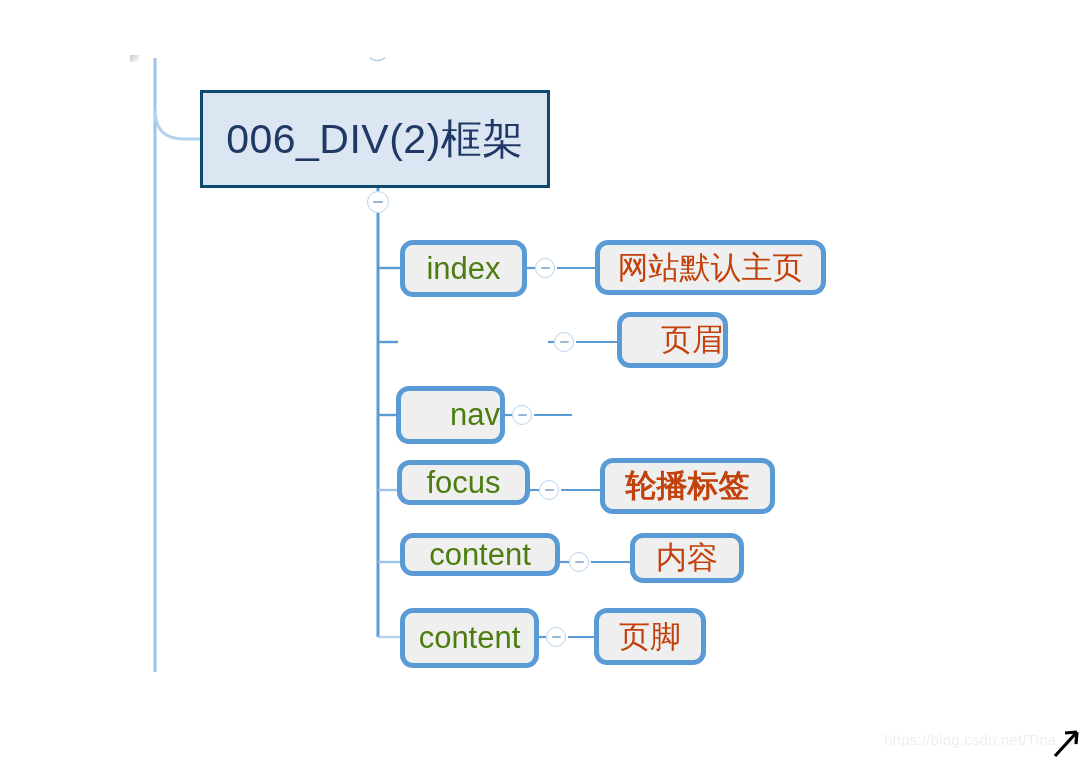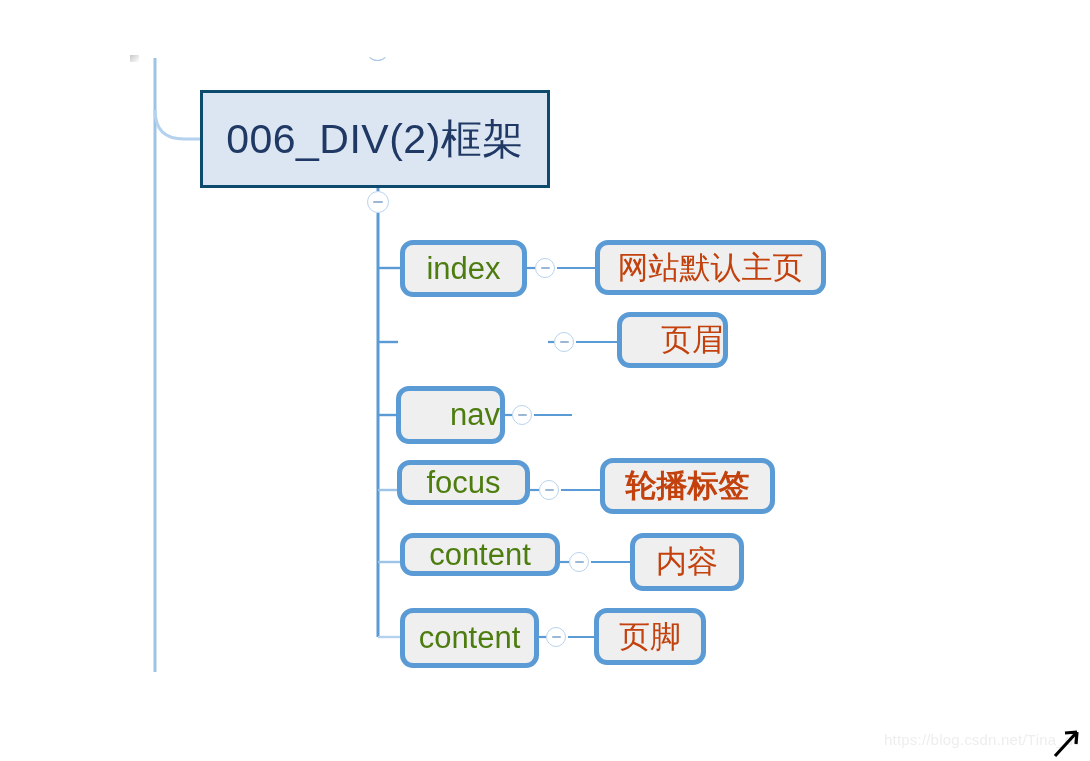--- a/index.html
+++ b/index.html
@@ -233,21 +233,21 @@
   <div class="node cn" style="left:600px; top:458px; width:175px; height:56px;font-weight:bold;">
     <span>轮播标签</span>
   </div>
 
   <div class="node en" style="left:400px; top:533px; width:160px; height:43px;">
     <span>content</span>
   </div>
   <div class="toggle small" style="left:569px; top:552px;">
     <span class="minus"></span>
   </div>
-  <div class="node cn" style="left:630px; top:533px; width:114px; height:58px;">
+  <div class="node cn" style="left:630px; top:533px; width:114px; height:50px;">
     <span>内容</span>
   </div>
 
   <div class="node en" style="left:400px; top:608px; width:139px; height:60px;">
     <span>content</span>
   </div>
   <div class="toggle small" style="left:546px; top:627px;">
     <span class="minus"></span>
   </div>
   <div class="node cn" style="left:594px; top:608px; width:112px; height:57px;">

